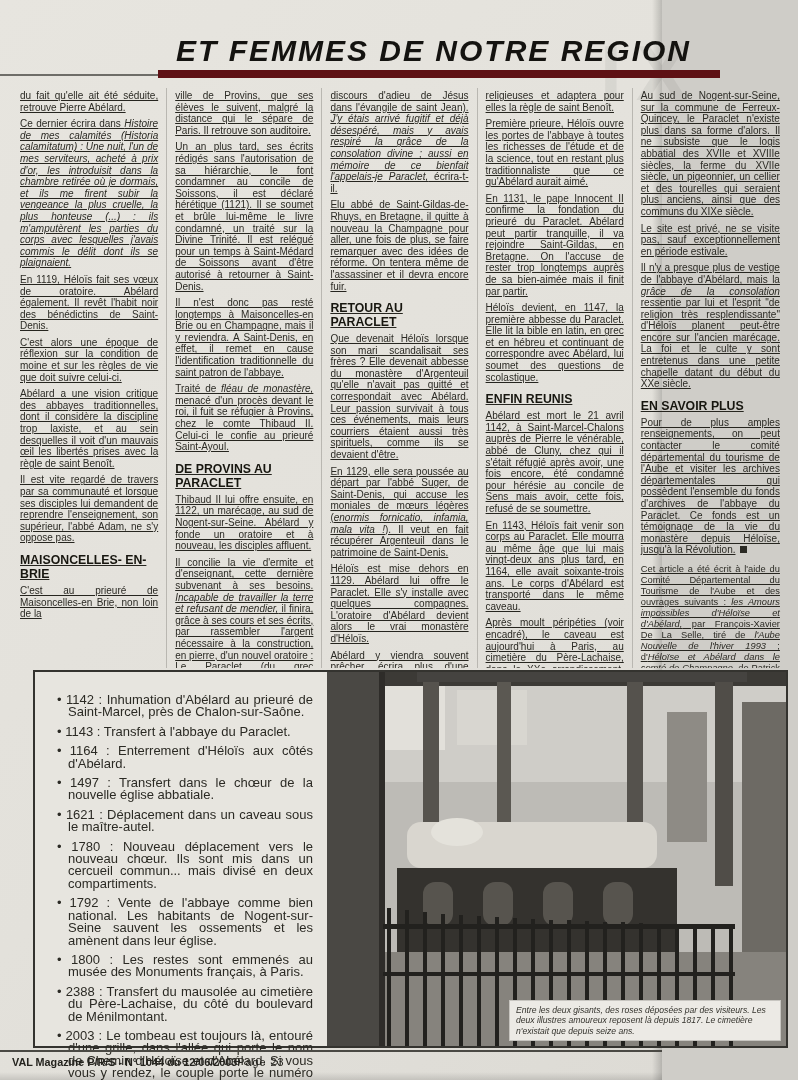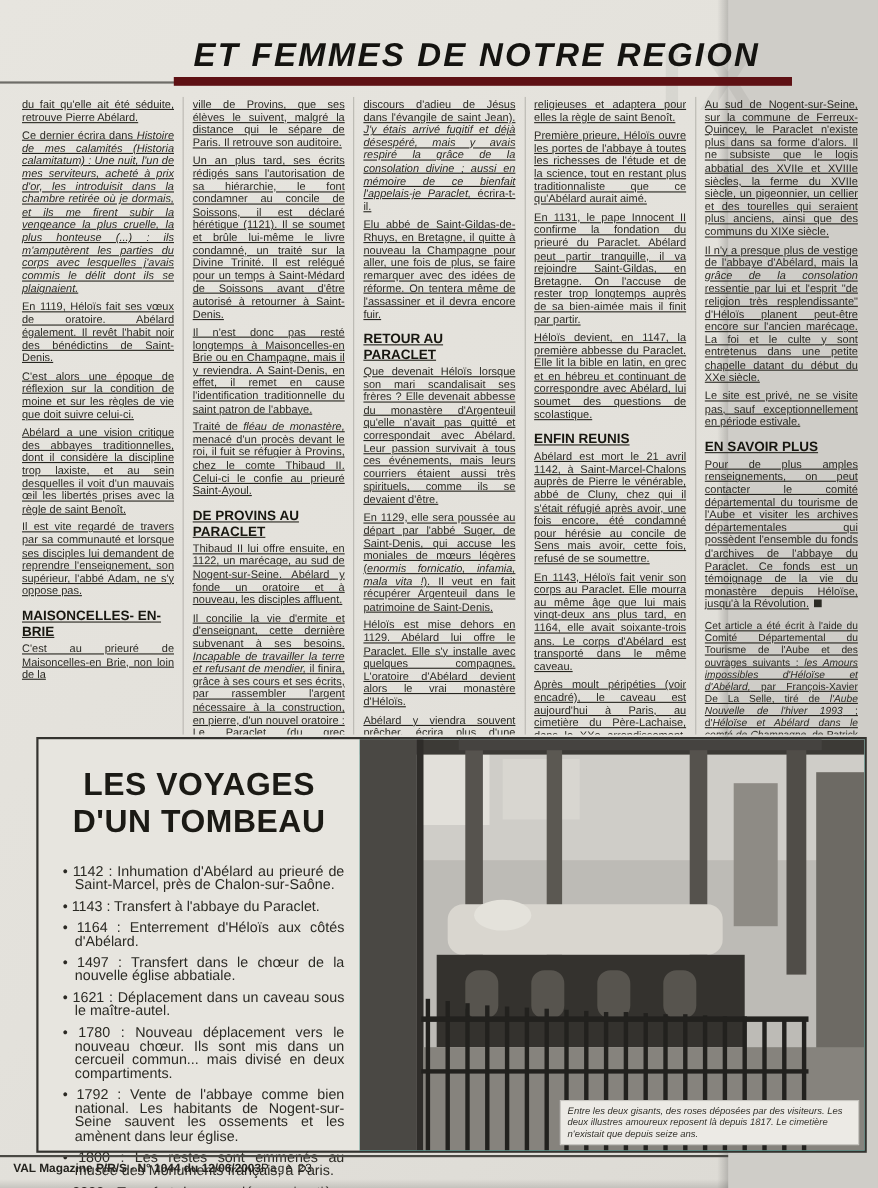--- a/index.html
+++ b/index.html
@@ -38,21 +38,21 @@
   .tbox-left{position:absolute;top:0;left:0;width:292px;height:100%;}
   .tbox-title{margin:26px 8px 0;text-align:center;font-size:29px;line-height:33px;
     font-weight:bold;color:#1b1a15;letter-spacing:.5px;}
   .tlist{list-style:none;margin:22px 0 0;padding:0 14px 0 22px;}
   .tlist li{font-size:13px;line-height:12.4px;text-align:justify;color:#2b2a24;
     margin-bottom:7px;padding-left:11px;text-indent:-11px;}
   .tlist li::before{content:"\2022\00a0";}
 
   
   .photo{position:absolute;top:0;right:0;width:459px;height:374px;overflow:hidden;
-    background:#0f766e;}
+    background:#0f172a;}
   .caption{position:absolute;right:5px;bottom:5px;width:258px;background:#eceae5;
     border:1px solid #c7c5c0;padding:4px 6px;font-size:8.6px;line-height:10.4px;
     font-style:italic;color:#33322c;text-align:left;}
 
   
   .foot-rule{position:absolute;top:1050px;left:0;width:100%;height:2px;background:#4a4944;}
   .foot{position:absolute;top:1056px;left:12px;width:774px;display:flex;
     justify-content:flex-start;font-size:10.8px;color:#24231e;}
   .foot .fl{font-weight:bold;}
   .foot .fr{letter-spacing:1px;}
@@ -105,31 +105,30 @@
         <p><span>Première prieure, Héloïs ouvre les portes de l'abbaye à toutes les richesses de l'étude et de la science, tout en restant plus traditionnaliste que ce qu'Abélard aurait aimé.</span></p>
         <p><span>En 1131, le pape Innocent II confirme la fondation du prieuré du Paraclet. Abélard peut partir tranquille, il va rejoindre Saint-Gildas, en Bretagne. On l'accuse de rester trop longtemps auprès de sa bien-aimée mais il finit par partir.</span></p>
         <p><span>Héloïs devient, en 1147, la première abbesse du Paraclet. Elle lit la bible en latin, en grec et en hébreu et continuant de correspondre avec Abélard, lui soumet des questions de scolastique.</span></p>
         <h3>ENFIN REUNIS</h3>
         <p><span>Abélard est mort le 21 avril 1142, à Saint-Marcel-Chalons auprès de Pierre le vénérable, abbé de Cluny, chez qui il s'était réfugié après avoir, une fois encore, été condamné pour hérésie au concile de Sens mais avoir, cette fois, refusé de se soumettre.</span></p>
         <p><span>En 1143, Héloïs fait venir son corps au Paraclet. Elle mourra au même âge que lui mais vingt-deux ans plus tard, en 1164, elle avait soixante-trois ans. Le corps d'Abélard est transporté dans le même caveau.</span></p>
         <p><span>Après moult péripéties (voir encadré), le caveau est aujourd'hui à Paris, au cimetière du Père-Lachaise, dans le XXe arrondissement, dans le Chemin d'Héloïs et d'Abélard.</span></p>
       </div>
     <div class="col">
         <p><span>Au sud de Nogent-sur-Seine, sur la commune de Ferreux-Quincey, le Paraclet n'existe plus dans sa forme d'alors. Il ne subsiste que le logis abbatial des XVIIe et XVIIIe siècles, la ferme du XVIIe siècle, un pigeonnier, un cellier et des tourelles qui seraient plus anciens, ainsi que des communs du XIXe siècle.</span></p>
+        <p><span>Le site est privé, ne se visite pas, sauf exceptionnellement en période estivale.</span></p>
         <p><span>Il n'y a presque plus de vestige de l'abbaye d'Abélard, mais la </span><span class="it">grâce de la consolation</span><span> ressentie par lui et l'esprit "de religion très resplendissante" d'Héloïs planent peut-être encore sur l'ancien marécage. La foi et le culte y sont entretenus dans une petite chapelle datant du début du XXe siècle.</span></p>
-        <p><span>Le site est privé, ne se visite pas, sauf exceptionnellement en période estivale.</span></p>
         <h3>EN SAVOIR PLUS</h3>
         <p><span>Pour de plus amples renseignements, on peut contacter le comité départemental du tourisme de l'Aube et visiter les archives départementales qui possèdent l'ensemble du fonds d'archives de l'abbaye du Paraclet. Ce fonds est un témoignage de la vie du monastère depuis Héloïse, jusqu'à la Révolution.</span><span class="endsq"></span></p>
         <p class="credit"><span>Cet article a été écrit à l'aide du Comité Départemental du Tourisme de l'Aube et des ouvrages suivants : </span><span class="it">les Amours impossibles d'Héloïse et d'Abélard,</span><span> par François-Xavier De La Selle, tiré de </span><span class="it">l'Aube Nouvelle de l'hiver 1993</span><span> ; d'</span><span class="it">Héloïse et Abélard dans le comté de Champagne,</span><span> de Patrick Demouy, de l'Université de Reims.</span></p>
       </div>
   </div>
 
   <div class="tbox">
     <div class="tbox-left">
-      <div class="tbox-title">LES VOYAGES D'UN TOMBEAU</div>
       <ul class="tlist">
           <li>1142 : Inhumation d'Abélard au prieuré de Saint-Marcel, près de Chalon-sur-Saône.</li>
           <li>1143 : Transfert à l'abbaye du Paraclet.</li>
           <li>1164 : Enterrement d'Héloïs aux côtés d'Abélard.</li>
           <li>1497 : Transfert dans le chœur de la nouvelle église abbatiale.</li>
           <li>1621 : Déplacement dans un caveau sous le maître-autel.</li>
           <li>1780 : Nouveau déplacement vers le nouveau chœur. Ils sont mis dans un cercueil commun... mais divisé en deux compartiments.</li>
           <li>1792 : Vente de l'abbaye comme bien national. Les habitants de Nogent-sur-Seine sauvent les ossements et les amènent dans leur église.</li>
           <li>1800 : Les restes sont emmenés au musée des Monuments français, à Paris.</li>
           <li>2388 : Transfert du mausolée au cimetière du Père-Lachaise, du côté du boulevard de Ménilmontant.</li>

